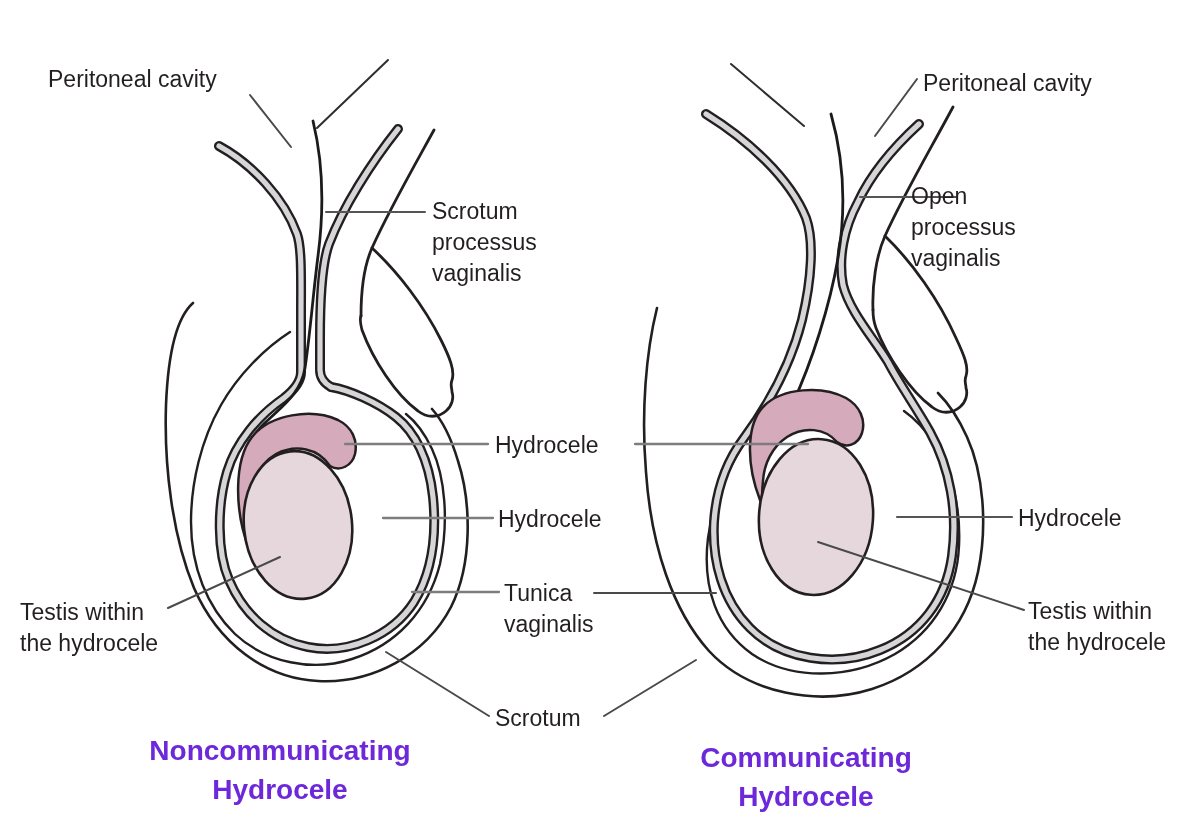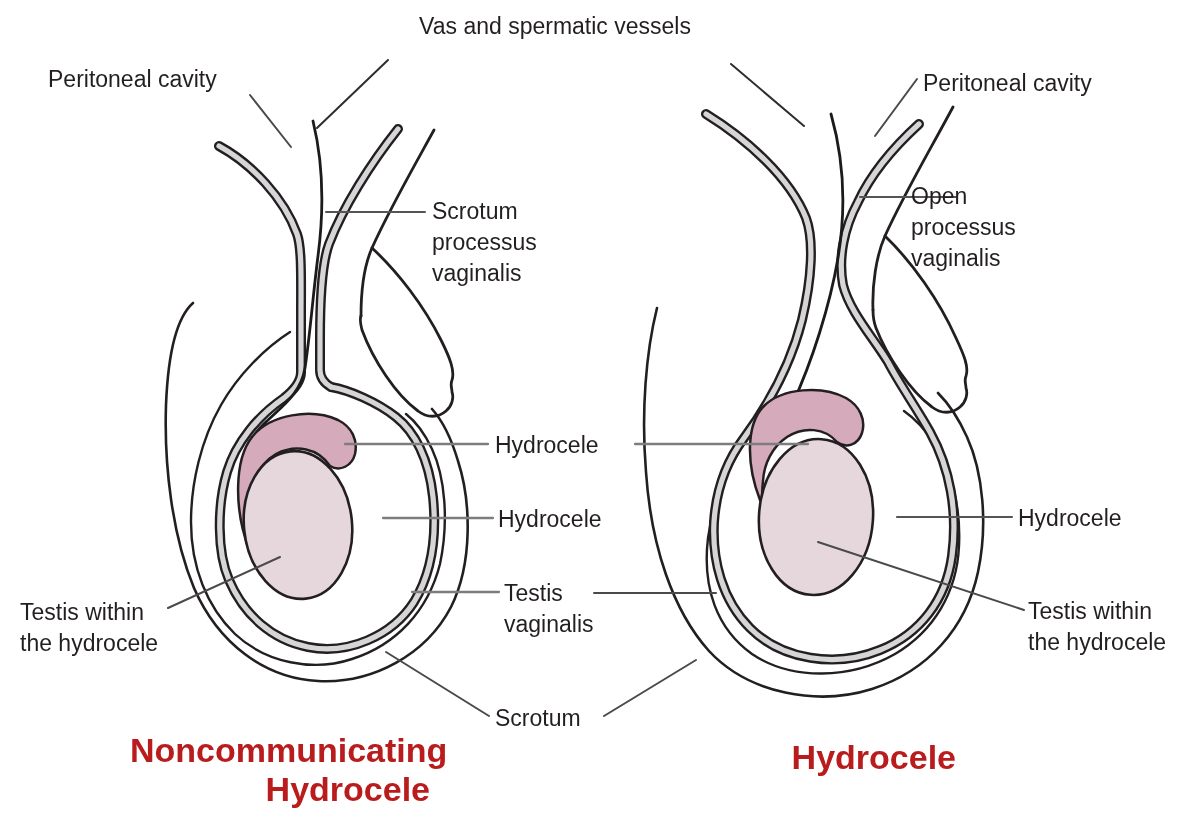--- a/index.html
+++ b/index.html
@@ -7,22 +7,22 @@
     position:relative;width:1200px;height:836px;background:#ffffff;overflow:hidden;
     font-family:"Liberation Sans",sans-serif;color:#231f20;
   }
   #art{position:absolute;left:0;top:0;}
   .lbl{
     position:absolute;font-size:23px;line-height:31px;color:#231f20;
     white-space:nowrap;letter-spacing:0px;
   }
   .lbl.center{text-align:center;}
   .title{
-    position:absolute;font-size:34px;line-height:39px;font-weight:600;
-    color:#b91c1c;text-align:right;white-space:nowrap;
+    position:absolute;font-size:28px;line-height:39px;font-weight:600;
+    color:#6d28d9;text-align:center;white-space:nowrap;
   }
   svg path, svg line, svg ellipse{vector-effect:none;}
 </style>
 </head>
 <body>
 
 <div id="stage">
 
   <svg id="art" width="1200" height="836" viewBox="0 0 1200 836">
 
@@ -122,21 +122,20 @@
       <line x1="168" y1="608" x2="280" y2="557" stroke="#4a4a4a" stroke-width="2"></line>
       <line x1="818" y1="542" x2="1024" y2="610" stroke="#4a4a4a" stroke-width="2"></line>
       <line x1="386" y1="652" x2="489" y2="716" stroke="#4a4a4a" stroke-width="2"></line>
       <line x1="604" y1="716" x2="696" y2="660" stroke="#4a4a4a" stroke-width="2"></line>
     </g>
   </svg>
 
   <div class="lbl" style="left:48px;top:64px;">Peritoneal cavity</div>
 
   <div class="lbl center" style="left:375px;top:11px;width:360px;">
-    <div>Vas and spermatic vessels</div>
   </div>
 
   <div class="lbl" style="left:923px;top:68px;">Peritoneal cavity</div>
 
   <div class="lbl" style="left:432px;top:196px;">
     <div>Scrotum</div>
     <div>processus</div>
     <div>vaginalis</div>
   </div>
 
@@ -146,21 +145,21 @@
     <div>vaginalis</div>
   </div>
 
   <div class="lbl" style="left:495px;top:430px;">Hydrocele</div>
 
   <div class="lbl" style="left:498px;top:504px;">Hydrocele</div>
 
   <div class="lbl" style="left:1018px;top:503px;">Hydrocele</div>
 
   <div class="lbl" style="left:504px;top:578px;">
-    <div>Testis</div>
+    <div>Tunica</div>
     <div>vaginalis</div>
   </div>
 
   <div class="lbl" style="left:20px;top:597px;">
     <div>Testis within</div>
     <div>the hydrocele</div>
   </div>
 
   <div class="lbl" style="left:1028px;top:596px;">
     <div>Testis within</div>
@@ -168,16 +167,17 @@
   </div>
 
   <div class="lbl" style="left:495px;top:703px;">Scrotum</div>
 
   <div class="title" style="left:130px;top:731px;width:300px;">
     <div>Noncommunicating</div>
     <div>Hydrocele</div>
   </div>
 
   <div class="title" style="left:656px;top:738px;width:300px;">
+    <div>Communicating</div>
     <div>Hydrocele</div>
   </div>
 
 </div>
 
 </body></html>

